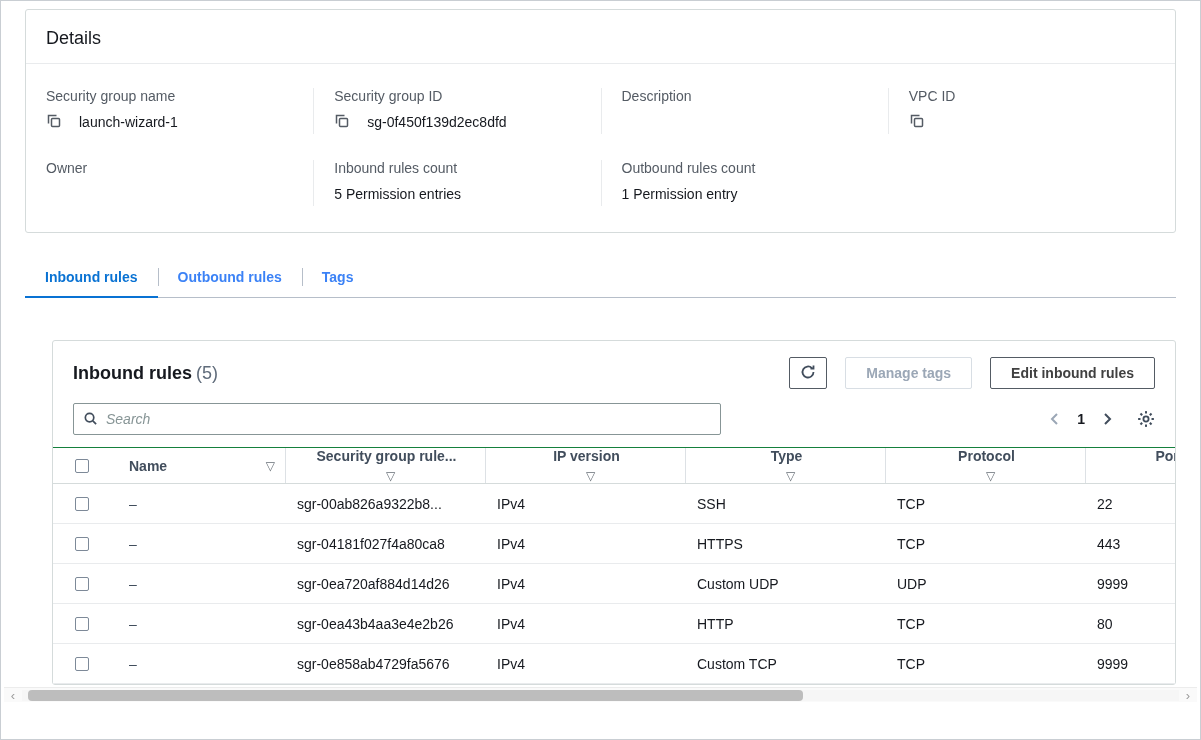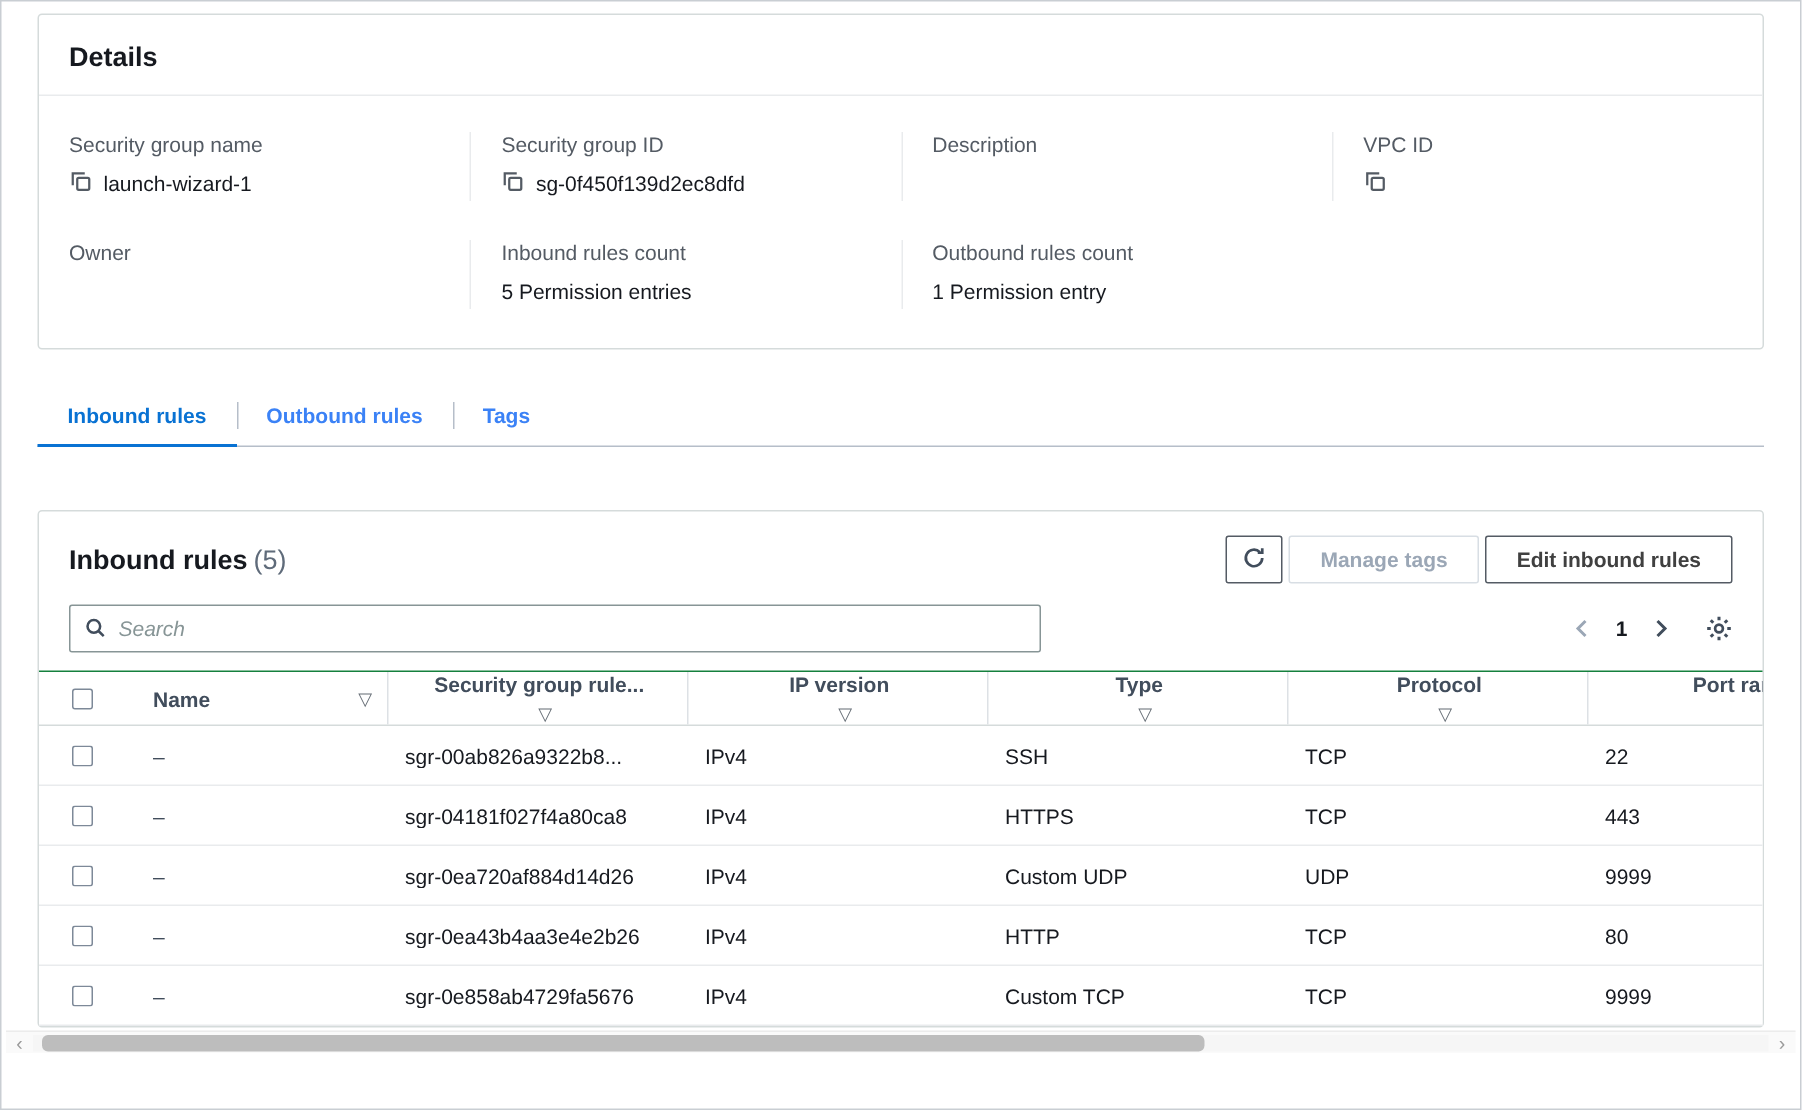--- a/index.html
+++ b/index.html
@@ -16,33 +16,33 @@
 
   .panel {
     background: #fff;
     border: 1px solid #d5dbdb;
     border-radius: 3px;
   }
   .panel-header {
     padding: 18px 20px 14px;
     border-bottom: 1px solid #e9ebed;
   }
-  .panel-header h2 { font-size: 18px; font-weight: bold; color: #16191f; }
+  .panel-header h2 { font-size: 18px; font-weight: normal; color: #16191f; }
 
   .details-grid {
     display: grid;
     grid-template-columns: repeat(4, 1fr);
     padding: 24px 0 26px;
     row-gap: 26px;
   }
   .dcell { padding: 0 20px; min-height: 46px; }
   .dcell.sep { border-left: 1px solid #e9ebed; }
   .dlabel { font-size: 14px; color: #545b64; margin-bottom: 8px; }
   .dvalue {
-    display: flex; align-items: flex-start; gap: 7px;
+    display: flex; align-items: flex-start; gap: 17px;
     font-size: 14px; color: #16191f; line-height: 20px;
   }
   .dvalue .icon { flex: 0 0 auto; margin-top: 1px; cursor: pointer; }
   .vpc-link { color: #0972d3; text-decoration: underline; cursor: pointer; }
   .ext-icon { margin-left: 4px; vertical-align: -1px; }
 
   
   .tabs { display: flex; margin-top: 26px; border-bottom: 1px solid #b6bec9; }
   .tab {
     position: relative; padding: 10px 20px 12px;
@@ -53,29 +53,29 @@
   .tab.active::after {
     content: ""; position: absolute; left: 0; right: 0; bottom: -1px;
     height: 2px; background: #0972d3;
   }
   .tab:not(:first-child)::before {
     content: ""; position: absolute; left: 0; top: 9px; bottom: 11px;
     width: 1px; background: #b6bec9;
   }
 
   
-  .inbound-panel { margin-top: 42px; }
+  .inbound-panel { margin-top: 42px; margin-left: 27px; }
   .ipanel-header {
     display: flex; align-items: center; justify-content: space-between;
     padding: 16px 20px 12px;
   }
   .ititle { font-size: 18px; }
   .ititle .bold { font-weight: bold; color: #16191f; }
   .ititle .count { color: #5f6b7a; font-weight: normal; margin-left: 4px; }
-  .actions { display: flex; align-items: center; gap: 4px; }
+  .actions { display: flex; align-items: center; gap: 18px; }
   .btn {
     display: inline-flex; align-items: center; justify-content: center;
     height: 32px; padding: 0 20px;
     border: 1px solid #545b64; border-radius: 2px;
     background: #fff; font-family: inherit;
     font-size: 14px; font-weight: bold; color: #404040; cursor: pointer;
     white-space: nowrap;
   }
   .btn.disabled { border-color: #d8dee4; color: #9ba7b6; cursor: default; }
   .icon-btn { width: 38px; padding: 0; }

